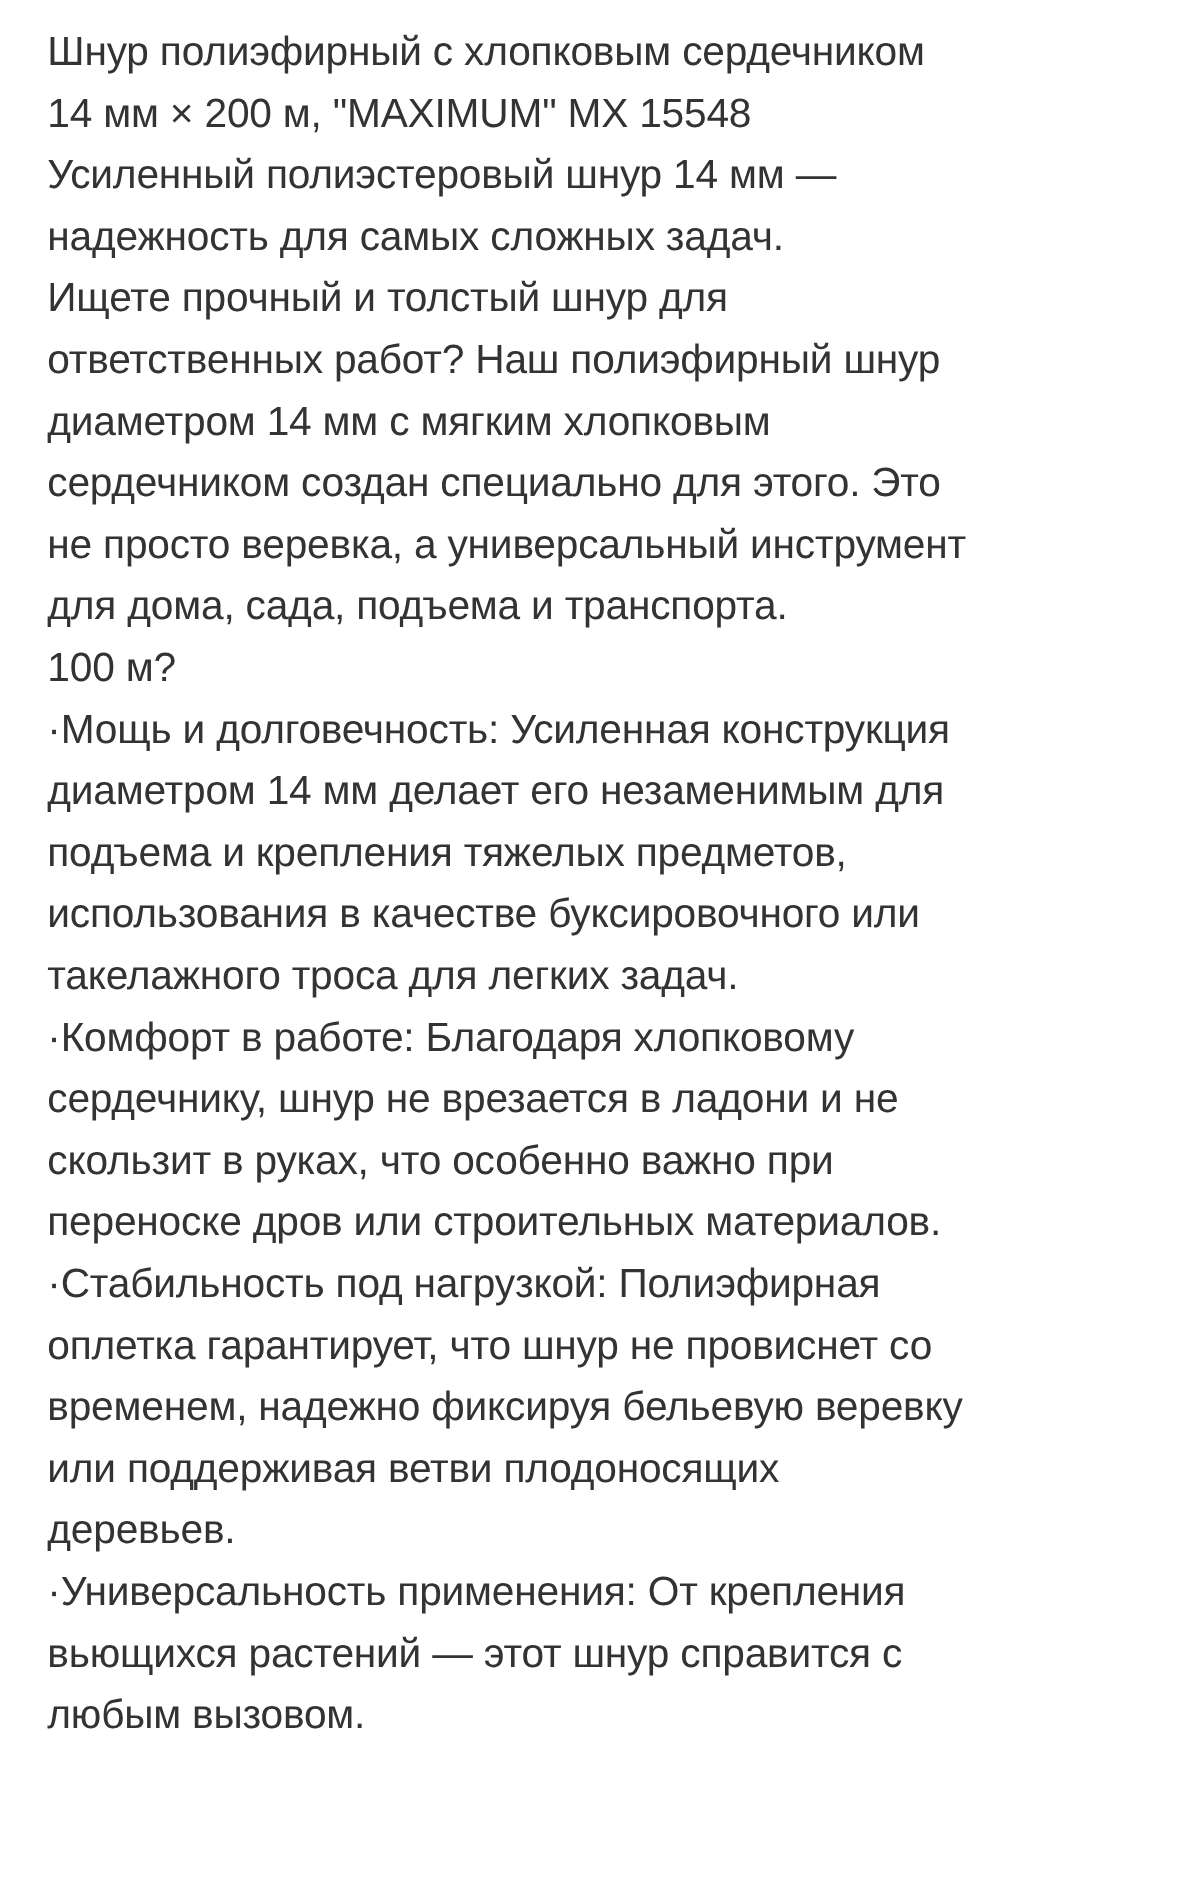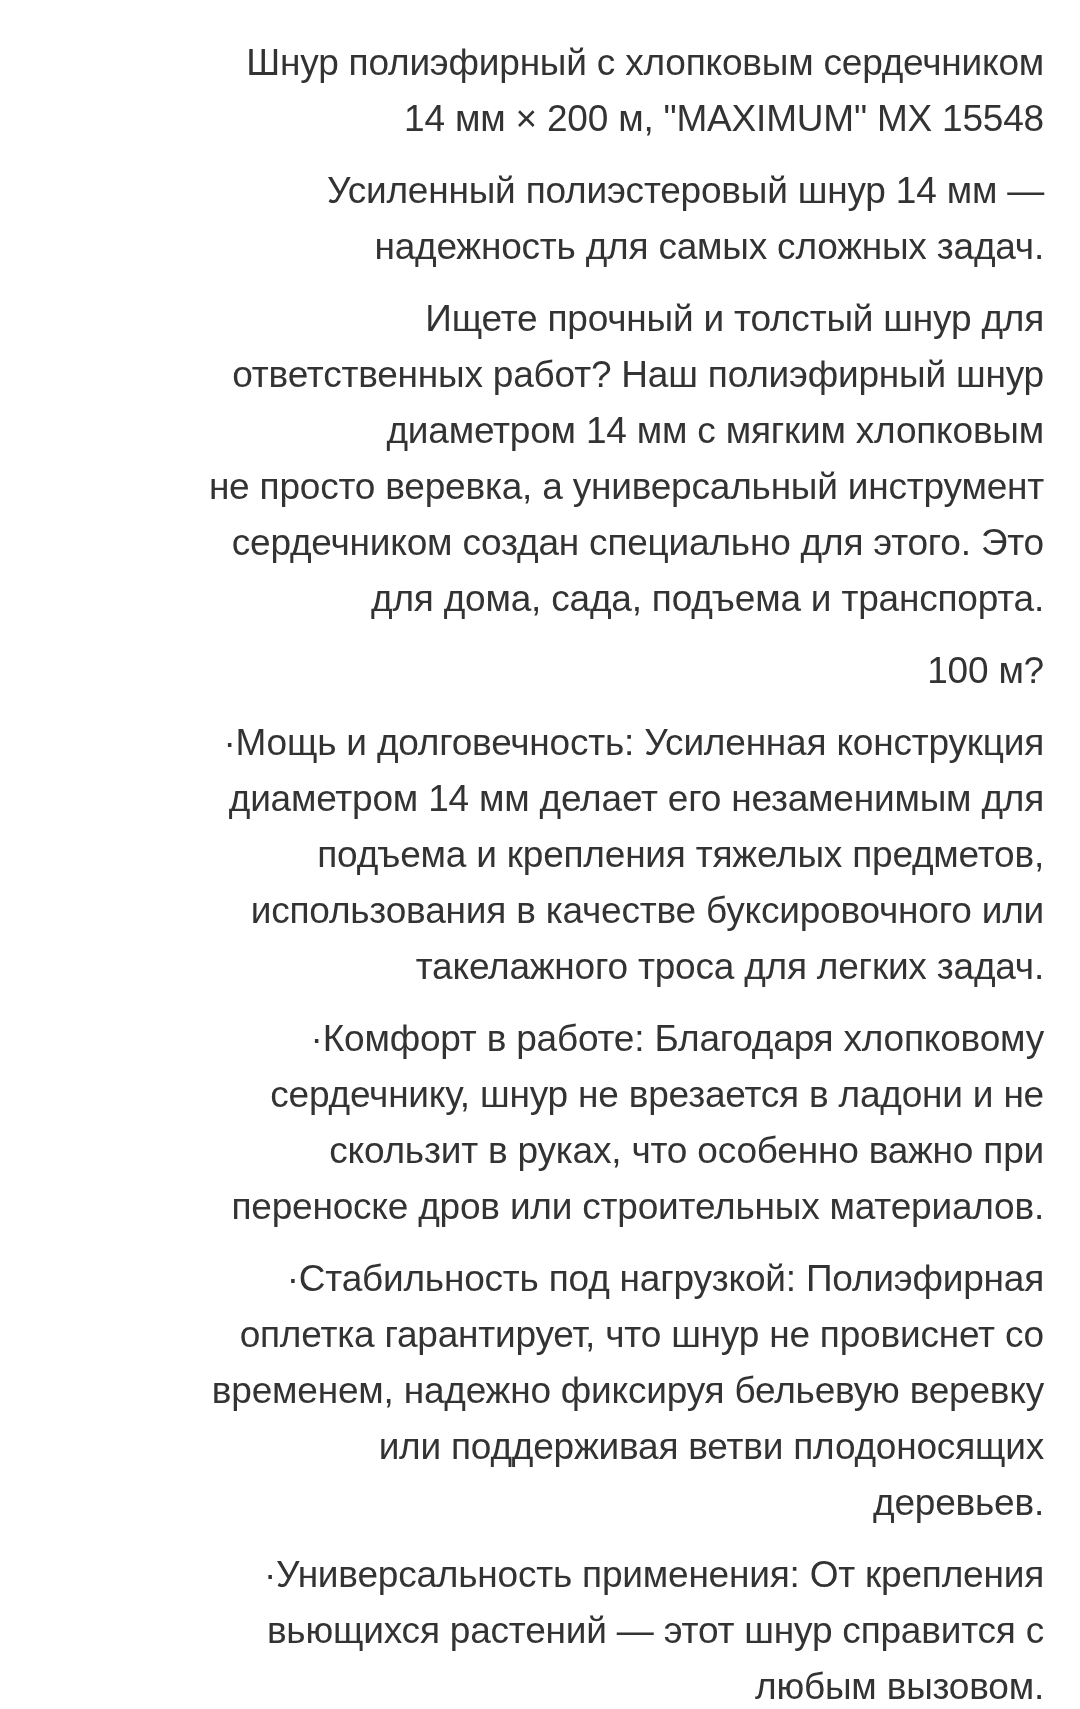--- a/index.html
+++ b/index.html
@@ -10,23 +10,22 @@
     width: 1080px;
     height: 1709px;
     background: #ffffff;
     overflow: hidden;
     font-family: "Liberation Sans", "DejaVu Sans", sans-serif;
   }
   .description {
     padding: 19px 20px 0 43px;
   }
   .para {
-    margin: 16px;
+    margin: 0;
     padding: 0;
-    text-align: right;
   }
   .line {
     font-size: 37px;
     line-height: 56px;
     color: #333333;
     white-space: nowrap;
     letter-spacing: -0.2px;
   }
 </style>
 </head>
@@ -41,22 +40,22 @@
 
   <div class="para">
     <div class="line">Усиленный полиэстеровый шнур 14 мм —</div>
     <div class="line">надежность для самых сложных задач.</div>
   </div>
 
   <div class="para">
     <div class="line">Ищете прочный и толстый шнур для</div>
     <div class="line">ответственных работ? Наш полиэфирный шнур</div>
     <div class="line">диаметром 14 мм с мягким хлопковым</div>
+    <div class="line">сердечником создан специально для этого. Это</div>
     <div class="line">не просто веревка, а универсальный инструмент</div>
-    <div class="line">сердечником создан специально для этого. Это</div>
     <div class="line">для дома, сада, подъема и транспорта.</div>
   </div>
 
   <div class="para">
     <div class="line">100 м?</div>
   </div>
 
   <div class="para">
     <div class="line">·Мощь и долговечность: Усиленная конструкция</div>
     <div class="line">диаметром 14 мм делает его незаменимым для</div>

